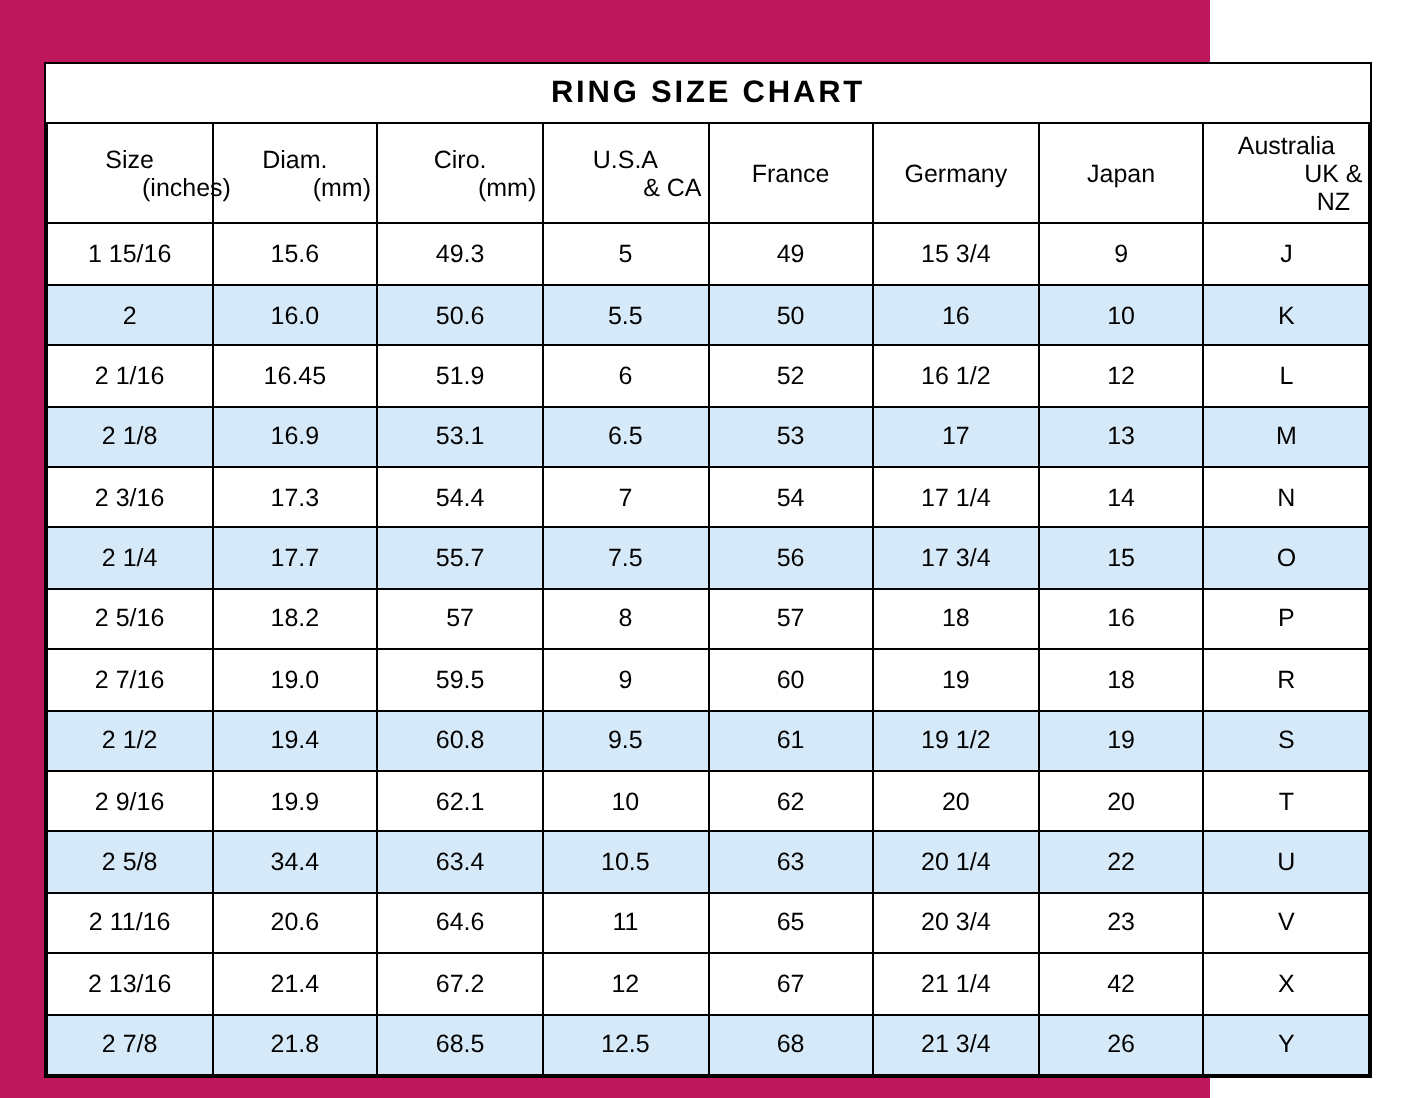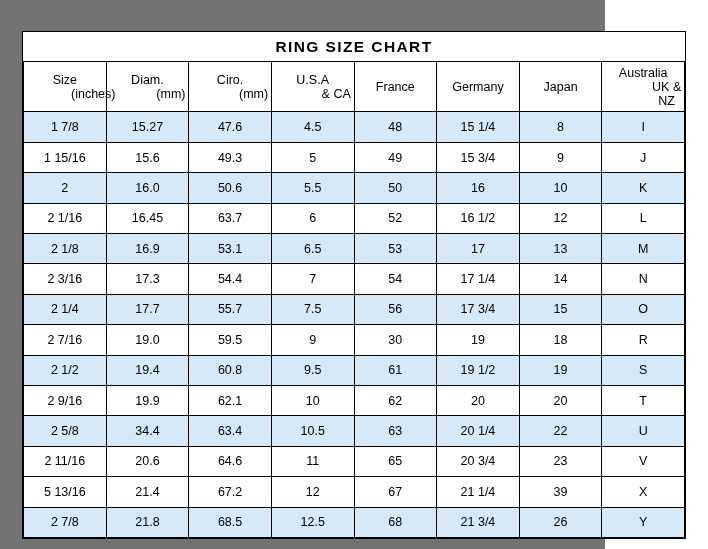--- a/index.html
+++ b/index.html
@@ -10,21 +10,21 @@
   body {
     width: 708px;
     height: 549px;
     font-family: "Liberation Sans", sans-serif;
     -webkit-font-smoothing: antialiased;
   }
   #page {
     position: relative;
     width: 605px;
     height: 549px;
-    background: #737373;
+    background: #be185d;
     box-sizing: border-box;
   }
   #chart-wrap {
     position: absolute;
     left: 22px;
     top: 31px;
     width: 664px;
     height: 508px;
     border: 1px solid #000000;
     box-sizing: border-box;
@@ -115,30 +115,20 @@
               <span class="hl1">Germany</span>
             </th>
             <th class="col-6">
               <span class="hl1">Japan</span>
             </th>
             <th class="col-7">
               <span class="hl1">Australia</span>
               <span class="hl2">UK &amp; NZ</span>
             </th>
           </tr>
-          <tr class="data-row alt">
-            <td class="col-0">1 7/8</td>
-            <td class="col-1">15.27</td>
-            <td class="col-2">47.6</td>
-            <td class="col-3">4.5</td>
-            <td class="col-4">48</td>
-            <td class="col-5">15 1/4</td>
-            <td class="col-6">8</td>
-            <td class="col-7">I</td>
-          </tr>
           <tr class="data-row plain">
             <td class="col-0">1 15/16</td>
             <td class="col-1">15.6</td>
             <td class="col-2">49.3</td>
             <td class="col-3">5</td>
             <td class="col-4">49</td>
             <td class="col-5">15 3/4</td>
             <td class="col-6">9</td>
             <td class="col-7">J</td>
           </tr>
@@ -148,21 +138,21 @@
             <td class="col-2">50.6</td>
             <td class="col-3">5.5</td>
             <td class="col-4">50</td>
             <td class="col-5">16</td>
             <td class="col-6">10</td>
             <td class="col-7">K</td>
           </tr>
           <tr class="data-row plain">
             <td class="col-0">2 1/16</td>
             <td class="col-1">16.45</td>
-            <td class="col-2">63.7</td>
+            <td class="col-2">51.9</td>
             <td class="col-3">6</td>
             <td class="col-4">52</td>
             <td class="col-5">16 1/2</td>
             <td class="col-6">12</td>
             <td class="col-7">L</td>
           </tr>
           <tr class="data-row alt">
             <td class="col-0">2 1/8</td>
             <td class="col-1">16.9</td>
             <td class="col-2">53.1</td>
@@ -186,25 +176,35 @@
             <td class="col-0">2 1/4</td>
             <td class="col-1">17.7</td>
             <td class="col-2">55.7</td>
             <td class="col-3">7.5</td>
             <td class="col-4">56</td>
             <td class="col-5">17 3/4</td>
             <td class="col-6">15</td>
             <td class="col-7">O</td>
           </tr>
           <tr class="data-row plain">
+            <td class="col-0">2 5/16</td>
+            <td class="col-1">18.2</td>
+            <td class="col-2">57</td>
+            <td class="col-3">8</td>
+            <td class="col-4">57</td>
+            <td class="col-5">18</td>
+            <td class="col-6">16</td>
+            <td class="col-7">P</td>
+          </tr>
+          <tr class="data-row plain">
             <td class="col-0">2 7/16</td>
             <td class="col-1">19.0</td>
             <td class="col-2">59.5</td>
             <td class="col-3">9</td>
-            <td class="col-4">30</td>
+            <td class="col-4">60</td>
             <td class="col-5">19</td>
             <td class="col-6">18</td>
             <td class="col-7">R</td>
           </tr>
           <tr class="data-row alt">
             <td class="col-0">2 1/2</td>
             <td class="col-1">19.4</td>
             <td class="col-2">60.8</td>
             <td class="col-3">9.5</td>
             <td class="col-4">61</td>
@@ -236,27 +236,27 @@
             <td class="col-0">2 11/16</td>
             <td class="col-1">20.6</td>
             <td class="col-2">64.6</td>
             <td class="col-3">11</td>
             <td class="col-4">65</td>
             <td class="col-5">20 3/4</td>
             <td class="col-6">23</td>
             <td class="col-7">V</td>
           </tr>
           <tr class="data-row plain">
-            <td class="col-0">5 13/16</td>
+            <td class="col-0">2 13/16</td>
             <td class="col-1">21.4</td>
             <td class="col-2">67.2</td>
             <td class="col-3">12</td>
             <td class="col-4">67</td>
             <td class="col-5">21 1/4</td>
-            <td class="col-6">39</td>
+            <td class="col-6">42</td>
             <td class="col-7">X</td>
           </tr>
           <tr class="data-row alt">
             <td class="col-0">2 7/8</td>
             <td class="col-1">21.8</td>
             <td class="col-2">68.5</td>
             <td class="col-3">12.5</td>
             <td class="col-4">68</td>
             <td class="col-5">21 3/4</td>
             <td class="col-6">26</td>

